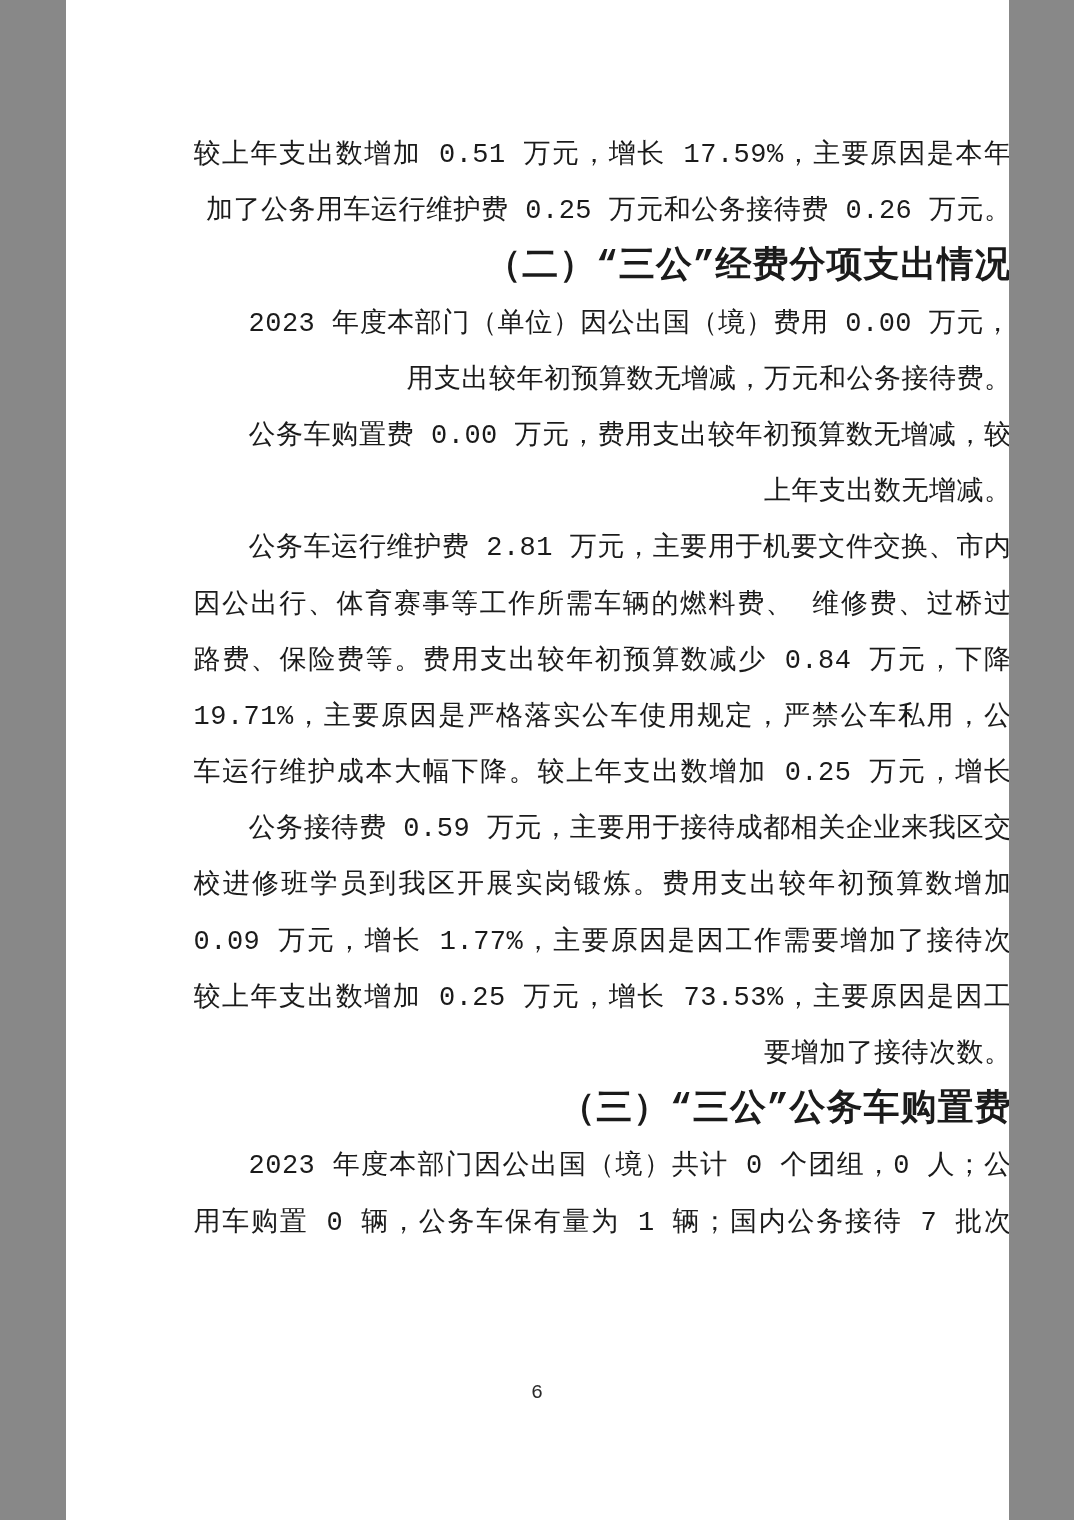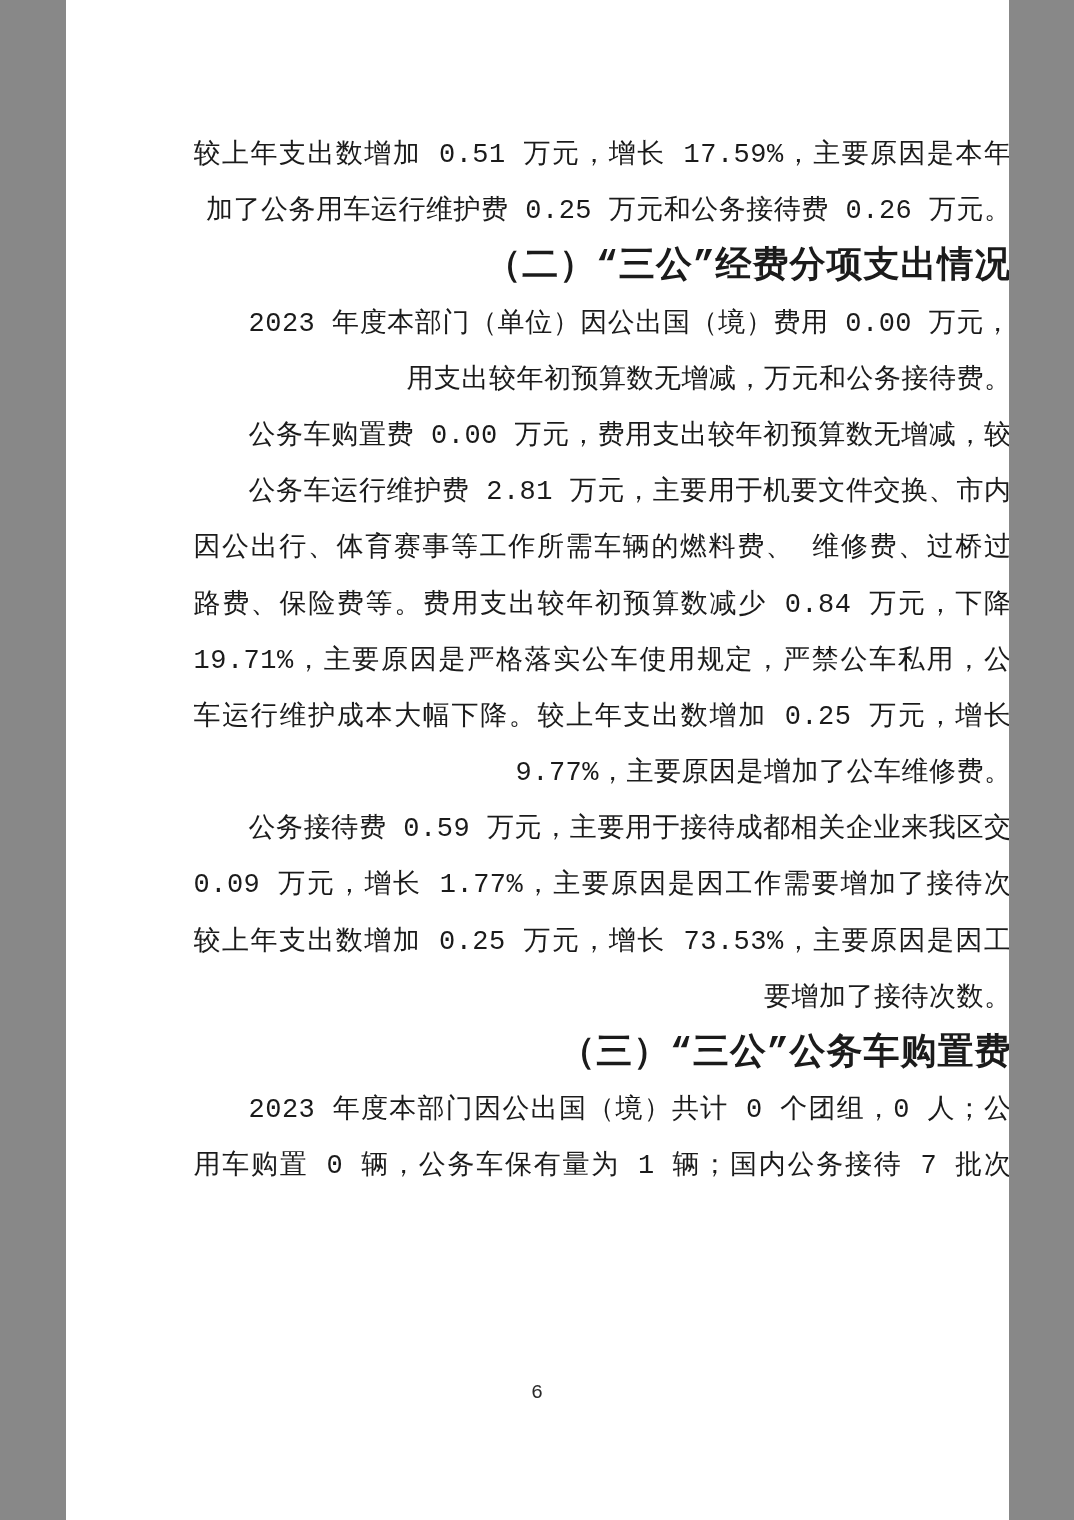--- a/index.html
+++ b/index.html
@@ -66,27 +66,28 @@
 <body>
 
 <div class="page" style="background: rgb(255, 255, 255); color: rgb(27, 27, 27);">
   <div class="text-block">
       <div class="line justify">较上年支出数增加 0.51 万元，增长 17.59%，主要原因是本年度增</div>
       <div class="line">加了公务用车运行维护费 0.25 万元和公务接待费 0.26 万元。</div>
       <div class="line heading indent">（二）“三公”经费分项支出情况</div>
       <div class="line indent justify">2023 年度本部门（单位）因公出国（境）费用 0.00 万元，费</div>
       <div class="line">用支出较年初预算数无增减，万元和公务接待费。</div>
       <div class="line indent justify">公务车购置费 0.00 万元，费用支出较年初预算数无增减，较</div>
+      <div class="line">上年支出数无增减。</div>
       <div class="line indent justify">公务车运行维护费 2.81 万元，主要用于机要文件交换、市内</div>
       <div class="line justify">因公出行、体育赛事等工作所需车辆的燃料费、 维修费、过桥过</div>
       <div class="line justify">路费、保险费等。费用支出较年初预算数减少 0.84 万元，下降</div>
       <div class="line justify">19.71%，主要原因是严格落实公车使用规定，严禁公车私用，公</div>
       <div class="line justify">车运行维护成本大幅下降。较上年支出数增加 0.25 万元，增长</div>
-      <div class="line">9.77%，主要原因是增加了公车维修费。</div>
       <div class="line indent justify">公务接待费 0.59 万元，主要用于接待成都相关企业来我区交</div>
+      <div class="line justify">校进修班学员到我区开展实岗锻炼。费用支出较年初预算数增加</div>
       <div class="line justify">0.09 万元，增长 1.77%，主要原因是因工作需要增加了接待次数。</div>
       <div class="line justify">较上年支出数增加 0.25 万元，增长 73.53%，主要原因是因工作需</div>
       <div class="line">要增加了接待次数。</div>
       <div class="line heading indent">（三）“三公”公务车购置费</div>
       <div class="line indent justify">2023 年度本部门因公出国（境）共计 0 个团组，0 人；公务</div>
       <div class="line justify">用车购置 0 辆，公务车保有量为 1 辆；国内公务接待 7 批次 60 人，</div>
     </div>
   <div class="page-number">6</div>
 </div>
 

